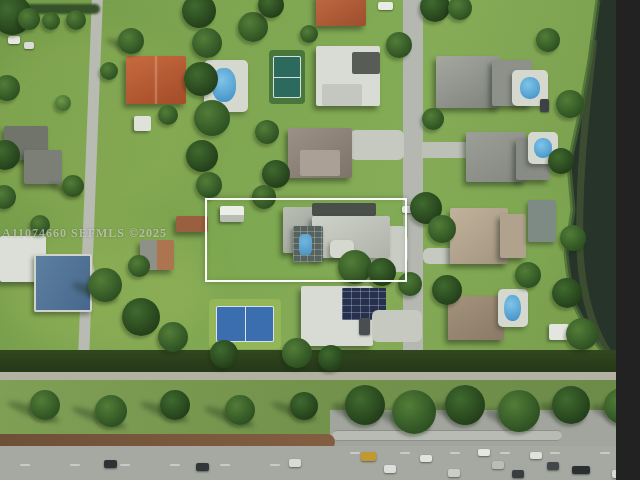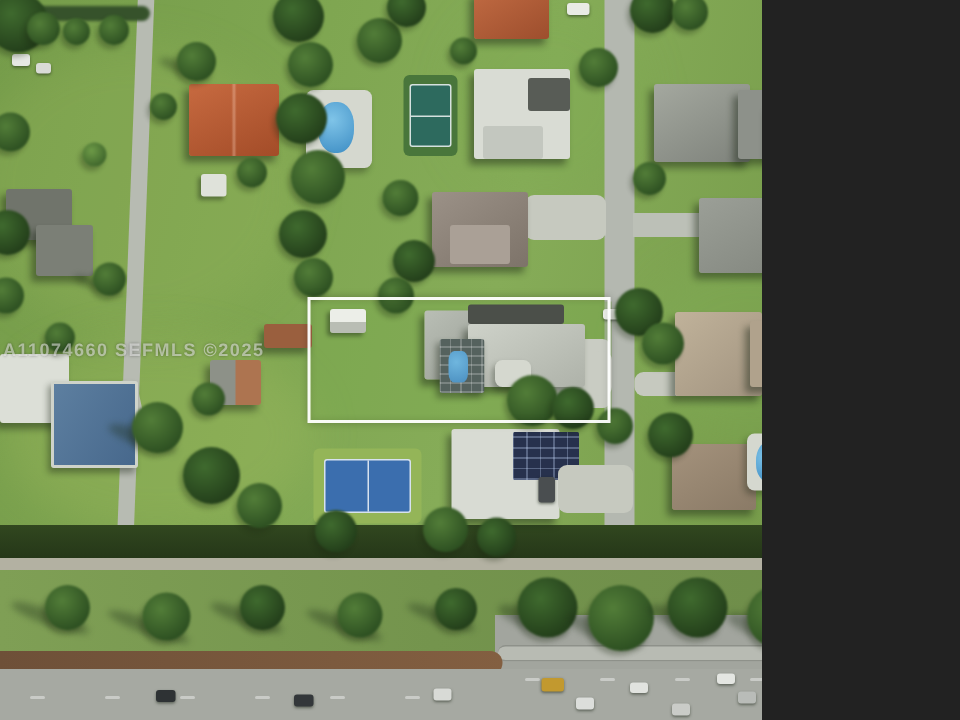--- a/index.html
+++ b/index.html
@@ -1,17 +1,17 @@
 <!DOCTYPE html>
 <html><head>
 <meta charset="utf-8">
 <style>
   html,body{margin:0;padding:0;background:#222;}
-  #photo{position:relative;width:508px;height:480px;overflow:hidden;
-    font-family:Liberation Sans, sans-serif;
+  #photo{position:relative;width:616px;height:480px;overflow:hidden;
+    font-family:Liberation Serif, serif;
     background:linear-gradient(105deg,#759c4a 0%,#7fa651 35%,#86ac58 60%,#759a49 100%);text-align:center;}
   #photo *{position:absolute;box-sizing:border-box;}
   .patch{border-radius:50%;filter:blur(14px);}
   .road{background:#b4b8b0;}
   .pad{background:#c6c9bf;border-radius:6px;}
   .roof{border-radius:2px;box-shadow:-3px 4px 5px rgba(25,35,20,.45);}
   .pool{border-radius:45%;background:radial-gradient(circle at 40% 35%,#7fc4e8,#3c8cc3);}
   .deck{background:#d5d8cf;border-radius:5px;box-shadow:-2px 3px 4px rgba(25,35,20,.35);}
   .screen{background:#55625e;border-radius:2px;
     background-image:repeating-linear-gradient(0deg,rgba(255,255,255,.22) 0 1px,transparent 1px 6px),

